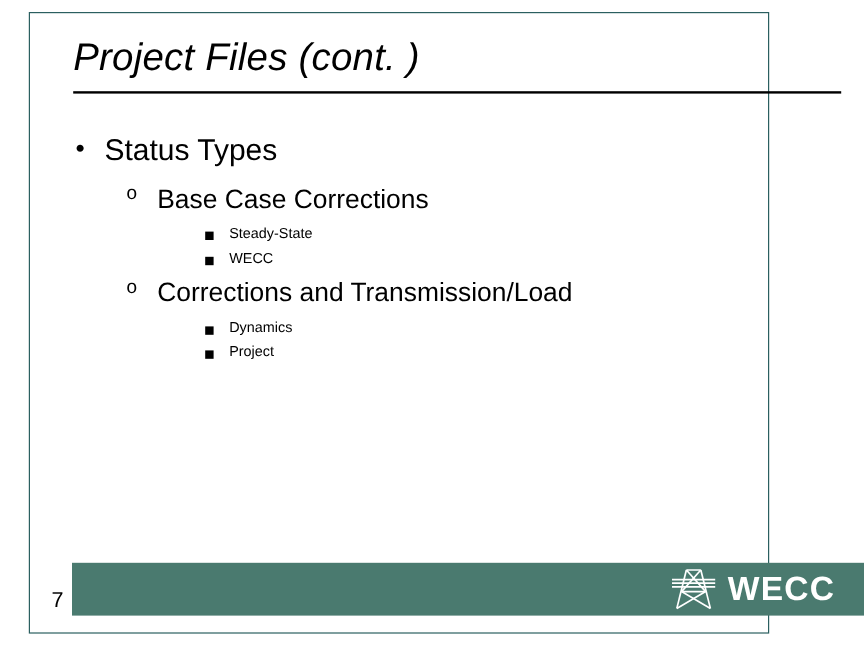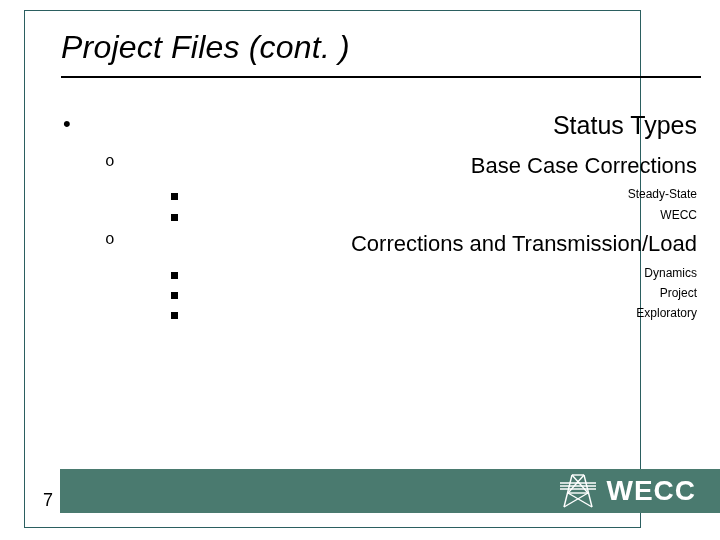--- a/index.html
+++ b/index.html
@@ -50,21 +50,20 @@
   ul.level1 {
     list-style: none;
     margin: 0;
     padding: 0;
   }
   ul.level1 > li {
     margin: 0 0 10px 0;
     padding-left: 26px;
     position: relative;
     font-size: 25px;
-    text-align: right;
   }
   ul.level1 > li::before {
     content: "•";
     position: absolute;
     left: 2px;
     top: 0;
     font-size: 22px;
   }
   ul.level2 {
     list-style: none;
@@ -160,21 +159,20 @@
             <ul class="level3">
               <li><span>Steady-State</span></li>
               <li><span>WECC</span></li>
             </ul>
           </li>
           <li>
             <span>Corrections and Transmission/Load</span>
             <ul class="level3">
               <li><span>Dynamics</span></li>
               <li><span>Project</span></li>
-              <li><span>Exploratory</span></li>
             </ul>
           </li>
         </ul>
       </li>
     </ul>
   </div>
 
   <div class="page-number">7</div>
 
   <div class="footer-bar">

